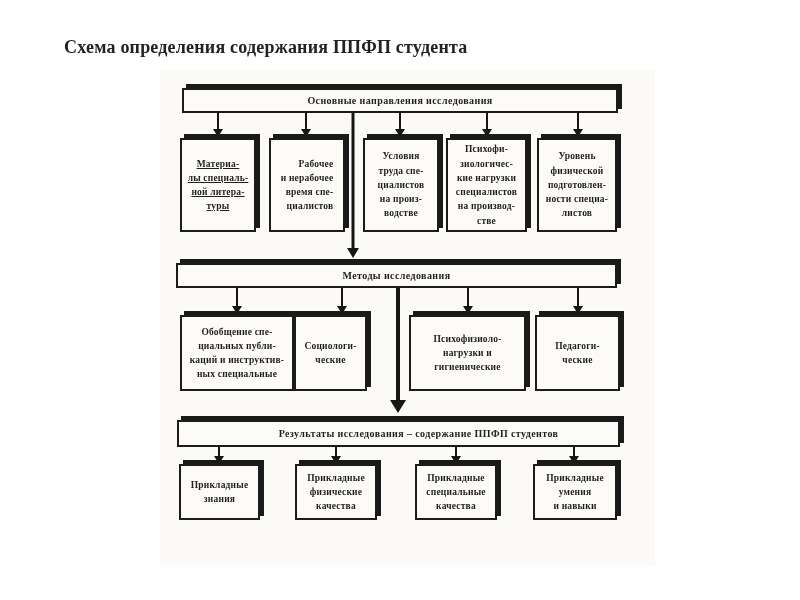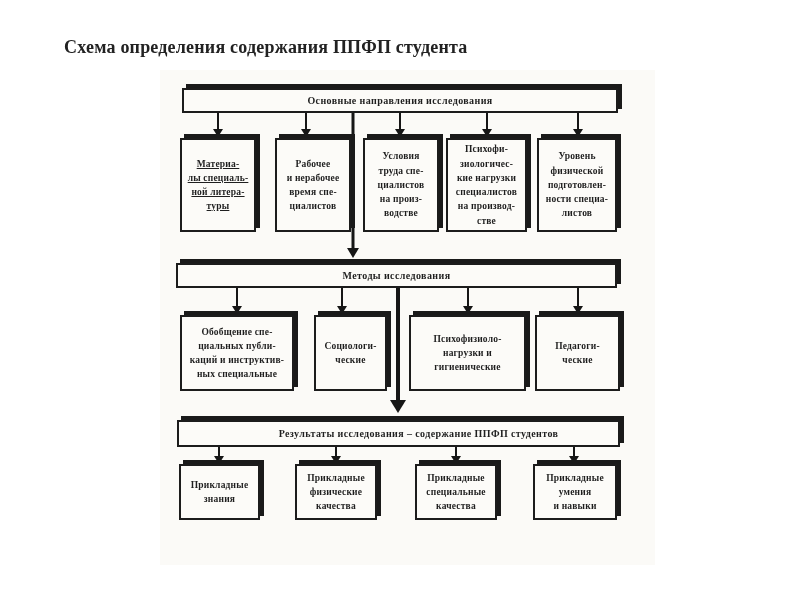--- a/index.html
+++ b/index.html
@@ -77,21 +77,21 @@
     <div class="shaft"></div>
     <div class="head"></div>
   </div>
 
 <div class="box small" style="left:180px;top:138px;width:76px;height:94px;text-decoration:underline;">
   <span class="lbl">Материа-
 лы специаль-
 ной литера-
 туры</span>
 </div>
-<div class="box small" style="left:275px;top:138px;width:76px;height:94px;">
+<div class="box small" style="left:269px;top:138px;width:76px;height:94px;text-align:right;">
   <span class="lbl">Рабочее
 и нерабочее
 время спе-
 циалистов</span>
 </div>
 <div class="box small" style="left:363px;top:138px;width:76px;height:94px;text-align:center;">
   <span class="lbl">Условия
 труда спе-
 циалистов
 на произ-
@@ -138,21 +138,21 @@
     <div class="shaft"></div>
     <div class="head"></div>
   </div>
 
 <div class="box small" style="left:180px;top:315px;width:114px;height:76px;">
   <span class="lbl">Обобщение спе-
 циальных публи-
 каций и инструктив-
 ных специальные</span>
 </div>
-<div class="box small" style="left:314px;top:315px;width:73px;height:76px;">
+<div class="box small" style="left:294px;top:315px;width:73px;height:76px;">
   <span class="lbl">Социологи-
 ческие</span>
 </div>
 <div class="box small" style="left:409px;top:315px;width:117px;height:76px;">
   <span class="lbl">Психофизиоло-
 нагрузки и
 гигиенические</span>
 </div>
 <div class="box small" style="left:535px;top:315px;width:85px;height:76px;">
   <span class="lbl">Педагоги-

